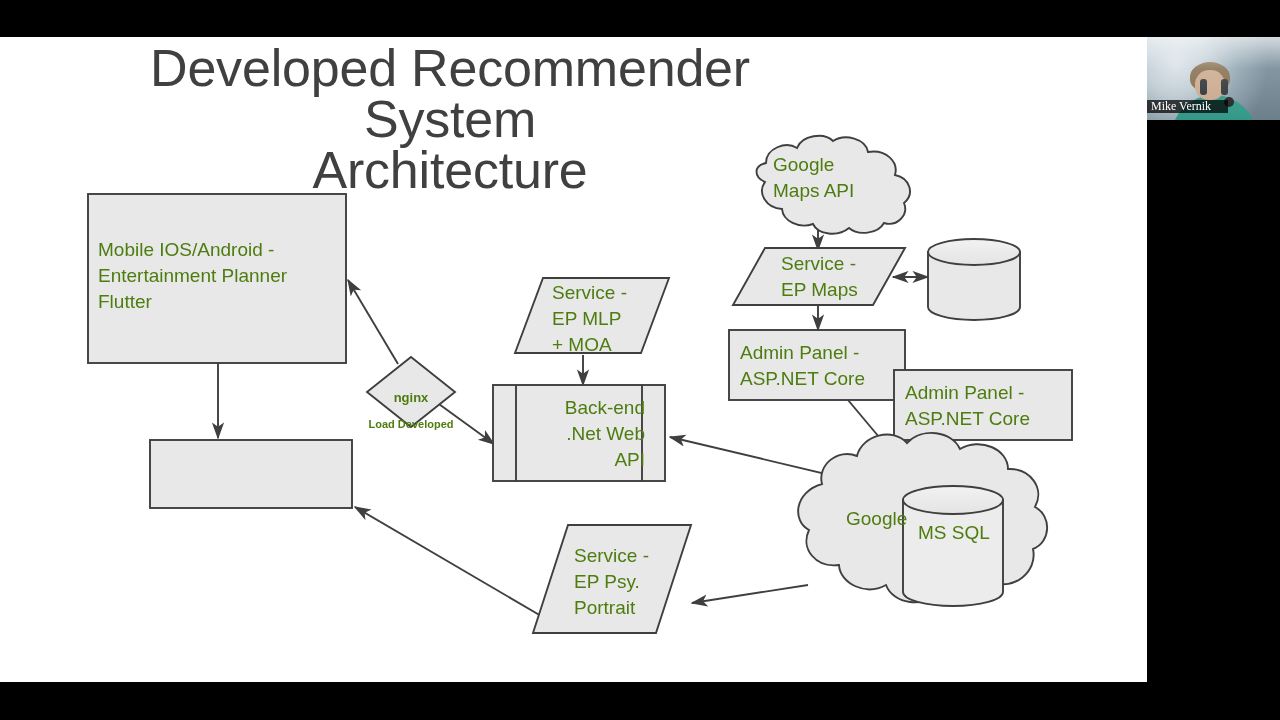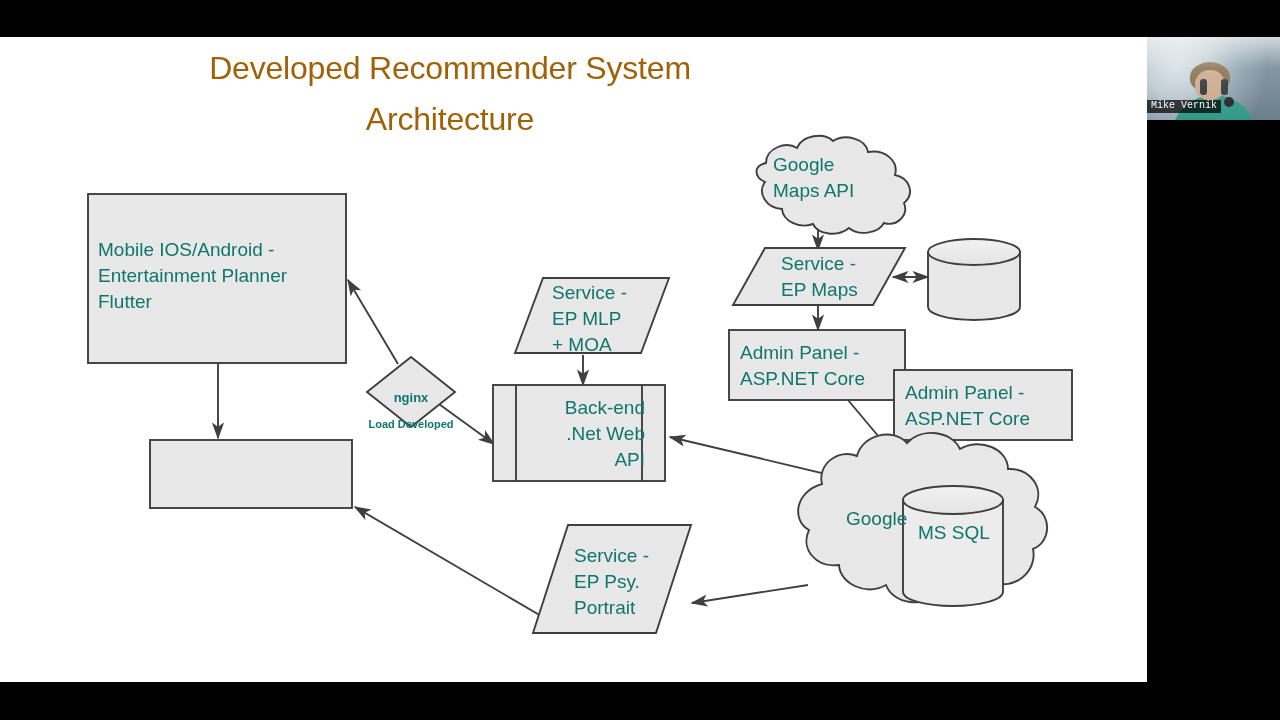--- a/index.html
+++ b/index.html
@@ -36,32 +36,32 @@
     width: 1147px;
     height: 645px;
   }
   
   #slide-title {
     position: absolute;
     left: 60px;
     top: 6px;
     width: 780px;
     text-align: center;
-    color: #a16207;
-    font-size: 32px;
+    color: #404040;
+    font-size: 52px;
     line-height: 51px;
     font-family: "Liberation Sans", sans-serif;
     font-weight: 400;
     letter-spacing: -0.2px;
     white-space: pre-line;
   }
   
   .node-label {
     position: absolute;
-    color: #0f766e;
+    color: #4d7c0f;
     font-size: 19px;
     line-height: 26px;
     font-family: "Liberation Sans", sans-serif;
     white-space: pre-line;
     pointer-events: none;
   }
   .node-label.small {
     font-size: 11px;
     line-height: 13px;
     text-align: center;
@@ -144,26 +144,26 @@
     width: 10px;
     height: 10px;
     border-radius: 50%;
     background: #1d1d1d;
     filter: blur(0.5px);
   }
   #webcam-name {
     position: absolute;
     left: 0px;
     bottom: 7px;
-    padding: 1px 4px 2px 4px;
+    padding: 1px 17px 2px 4px;
     background: rgba(0,0,0,0.72);
     color: #ffffff;
-    font-size: 10px;
+    font-size: 12px;
     line-height: 10px;
-    font-family: Liberation Mono, monospace;
+    font-family: Liberation Serif, serif;
     white-space: nowrap;
   }
 </style>
 </head>
 <body>
 
 <div id="screen">
 
   <div id="slide">
 

